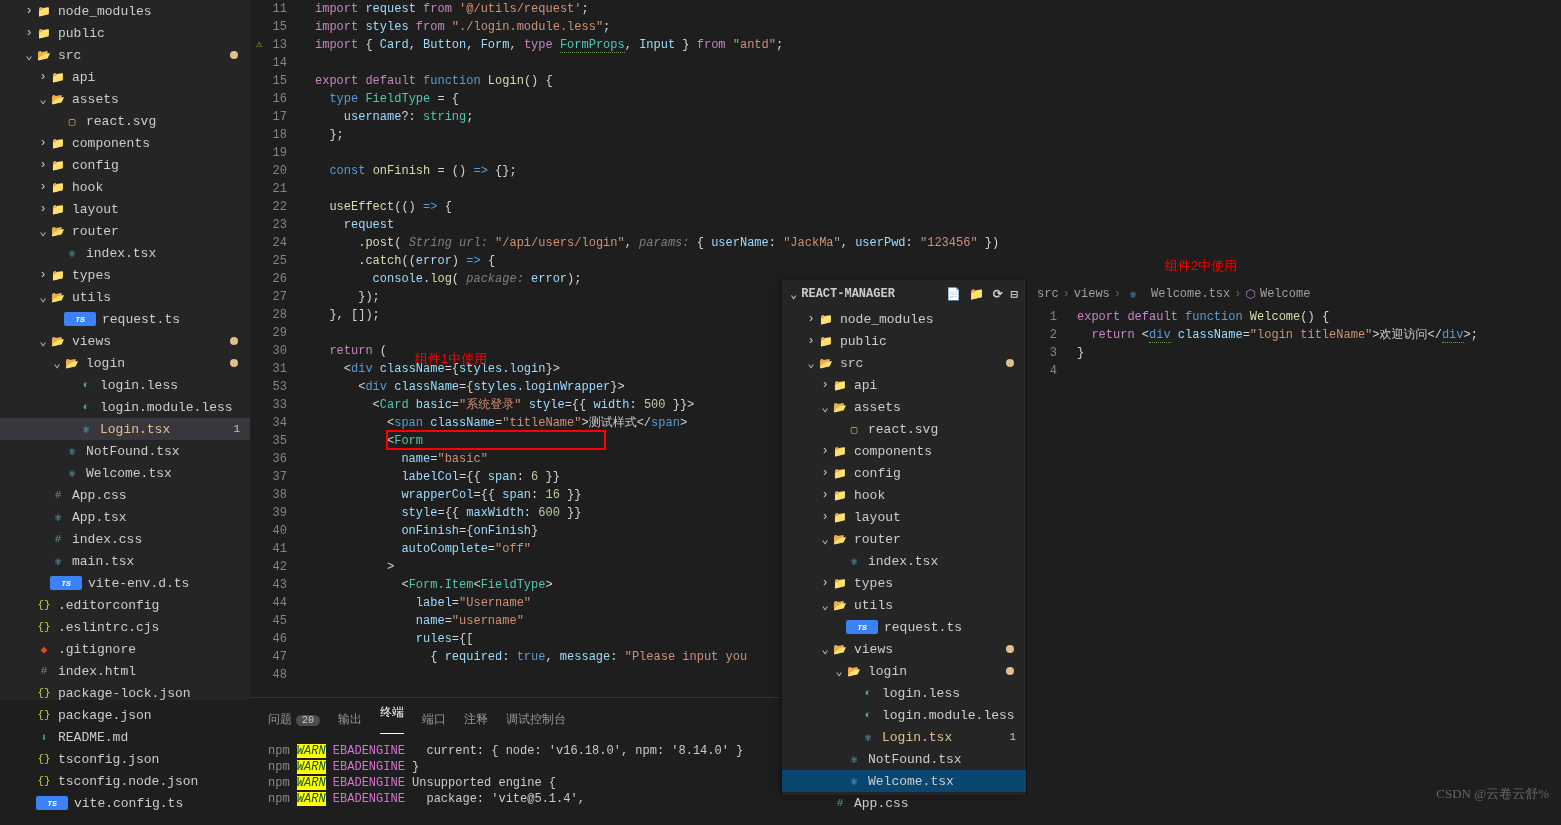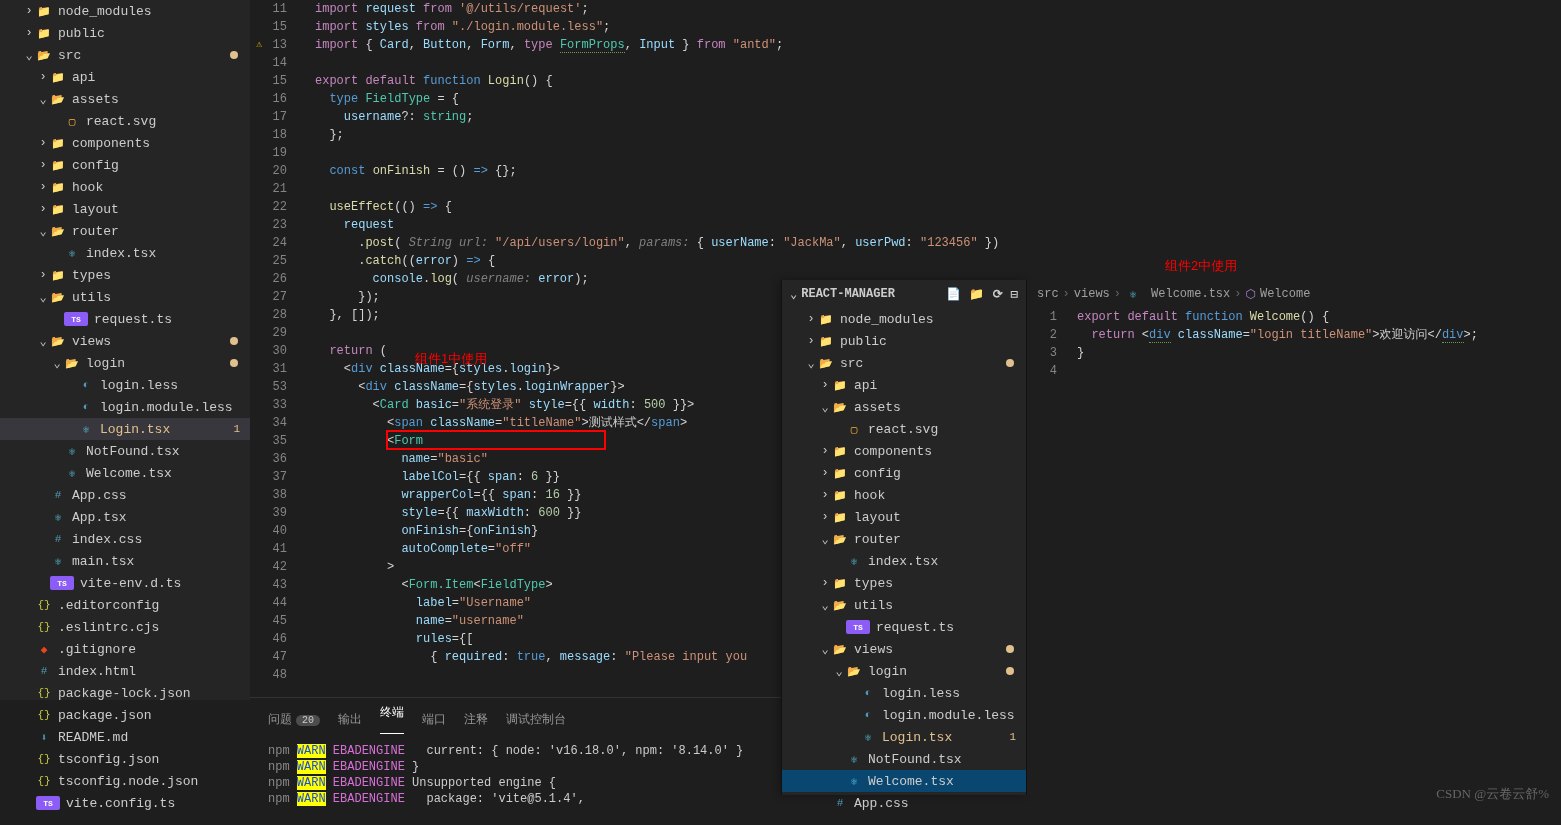--- a/index.html
+++ b/index.html
@@ -4,21 +4,21 @@
 <style>
   *{box-sizing:border-box;margin:0;padding:0;font-family:Consolas,'Courier New',monospace;font-size:12px;}
   body{background:#1e1e1e;color:#ccc;width:1561px;height:825px;overflow:hidden;position:relative;}
   .sidebar{position:absolute;left:0;top:0;width:250px;height:700px;background:#252526;padding-top:0;}
   .tree-item{display:flex;align-items:center;height:22px;padding-left:8px;cursor:pointer;white-space:nowrap;}
   .tree-item.selected{background:#37373d;}
   .twist{width:14px;display:inline-block;text-align:center;color:#ccc;}
   .ico{width:16px;height:16px;display:inline-flex;align-items:center;justify-content:center;margin-right:6px;font-size:11px;}
   .ico.folder{color:#dcb67a;}
   .ico.folder-open{color:#dcb67a;}
-  .ico.ts{color:#519aba;background:#8b5cf6;color:#fff;font-size:8px;font-weight:bold;border-radius:2px;width:24px;height:14px;}
+  .ico.ts{color:#519aba;background:#3b82f6;color:#fff;font-size:8px;font-weight:bold;border-radius:2px;width:32px;height:14px;font-style:italic;}
   .ico.react{color:#61dafb;}
   .ico.css{color:#519aba;}
   .ico.json{color:#cbcb41;}
   .ico.git{color:#E8451F;}
   .ico.less{color:#519aba;}
   .ico.svg{color:#ffb13b;}
   .ico.md{color:#519aba;}
   .lbl{color:#ccc;font-size:13px;}
   .mod{color:#e2c08d;}
   .badge-m{margin-left:auto;margin-right:10px;color:#e2c08d;font-size:11px;}
@@ -44,21 +44,21 @@
   .hl-box{border:2px solid #ff0000;position:absolute;pointer-events:none;}
   .note{position:absolute;color:#ff0000;font-weight:normal;font-size:13px;font-family:'Microsoft YaHei',sans-serif;}
   .term{position:absolute;left:250px;bottom:0;right:0;height:128px;background:#1e1e1e;border-top:1px solid #333;}
   .term-tabs{display:flex;gap:18px;padding:6px 18px;align-items:center;font-size:12px;color:#969696;font-family:'Microsoft YaHei',sans-serif;}
   .term-tab{cursor:pointer;}
   .term-tab.active{color:#fff;border-bottom:1px solid #fff;padding-bottom:12px;}
   .term-badge{background:#4d4d4d;color:#ccc;border-radius:10px;padding:0 6px;font-size:10px;margin-left:4px;}
   .term-body{padding:4px 18px;font-size:12px;}
   .term-line{height:16px;white-space:pre;}
   .npm{color:#888;}
-  .WARN{background:#ff0;color:#1d4ed8;}
+  .WARN{background:#ff0;color:#14532d;font-style:italic;}
   .EBAD{color:#d670d6;}
   .panel2{position:absolute;left:781px;top:280px;width:245px;height:515px;background:#252526;border-left:1px solid #111;box-shadow:-2px 0 8px rgba(0,0,0,0.3);}
   .panel2-hdr{display:flex;align-items:center;height:28px;padding:0 8px;background:#252526;color:#ccc;font-size:11px;font-weight:bold;}
   .panel2-hdr .hico{margin-left:auto;display:flex;gap:8px;color:#ccc;}
   .panel2 .tree-item{padding-left:8px;}
   .panel2 .sel{background:#094771;}
   .editor2{position:absolute;left:1026px;top:280px;right:0;height:515px;background:#1e1e1e;border-left:1px solid #111;}
   .bread{display:flex;align-items:center;gap:4px;height:28px;padding:0 10px;color:#a0a0a0;font-size:12px;}
   .bread .sep{color:#666;}
   .watermark{position:absolute;right:12px;bottom:22px;color:#666;font-size:13px;font-family:'Microsoft YaHei';}
@@ -308,21 +308,21 @@
       <div class="cl">  <span class="bl">type</span> <span class="ty">FieldType</span> <span class="pn">= {</span></div>
       <div class="cl">    <span class="va">username</span><span class="pn">?:</span> <span class="ty">string</span><span class="pn">;</span></div>
       <div class="cl">  <span class="pn">};</span></div>
       <div class="cl"></div>
       <div class="cl">  <span class="bl">const</span> <span class="fn">onFinish</span> <span class="pn">= () </span><span class="bl">=&gt;</span> <span class="pn">{};</span></div>
       <div class="cl"></div>
       <div class="cl">  <span class="fn">useEffect</span><span class="pn">(() </span><span class="bl">=&gt;</span> <span class="pn">{</span></div>
       <div class="cl">    <span class="va">request</span></div>
       <div class="cl">      <span class="pn">.</span><span class="fn">post</span><span class="pn">( </span><span class="pa">String url:</span> <span class="st">"/api/users/login"</span><span class="pn">, </span><span class="pa">params:</span> <span class="pn">{ </span><span class="va">userName</span><span class="pn">: </span><span class="st">"JackMa"</span><span class="pn">, </span><span class="va">userPwd</span><span class="pn">: </span><span class="st">"123456"</span><span class="pn"> })</span></div>
       <div class="cl">      <span class="pn">.</span><span class="fn">catch</span><span class="pn">((</span><span class="va">error</span><span class="pn">) </span><span class="bl">=&gt;</span> <span class="pn">{</span></div>
-      <div class="cl">        <span class="va">console</span><span class="pn">.</span><span class="fn">log</span><span class="pn">( </span><span class="pa">username:</span> <span class="va">error</span><span class="pn">);</span></div>
+      <div class="cl">        <span class="va">console</span><span class="pn">.</span><span class="fn">log</span><span class="pn">( </span><span class="pa">package:</span> <span class="va">error</span><span class="pn">);</span></div>
       <div class="cl">      <span class="pn">});</span></div>
       <div class="cl">  <span class="pn">}, []);</span></div>
       <div class="cl"></div>
       <div class="cl">  <span class="k">return</span> <span class="pn">(</span></div>
       <div class="cl">    <span class="pn">&lt;</span><span class="bl">div</span> <span class="at">className</span><span class="pn">={</span><span class="va">styles</span><span class="pn">.</span><span class="va">login</span><span class="pn">}&gt;</span></div>
       <div class="cl">      <span class="pn">&lt;</span><span class="bl">div</span> <span class="at">className</span><span class="pn">={</span><span class="va">styles</span><span class="pn">.</span><span class="va">loginWrapper</span><span class="pn">}&gt;</span></div>
       <div class="cl">        <span class="pn">&lt;</span><span class="tg">Card</span> <span class="at">basic</span><span class="pn">=</span><span class="st">"系统登录"</span> <span class="at">style</span><span class="pn">={{ </span><span class="va">width</span><span class="pn">: </span><span class="nm">500</span><span class="pn"> }}&gt;</span></div>
       <div class="cl">          <span class="pn">&lt;</span><span class="bl">span</span> <span class="at">className</span><span class="pn">=</span><span class="st">"titleName"</span><span class="pn">&gt;</span>测试样式<span class="pn">&lt;/</span><span class="bl">span</span><span class="pn">&gt;</span></div>
       <div class="cl">          <span class="pn">&lt;</span><span class="tg">Form</span></div>
       <div class="cl">            <span class="at">name</span><span class="pn">=</span><span class="st">"basic"</span></div>

